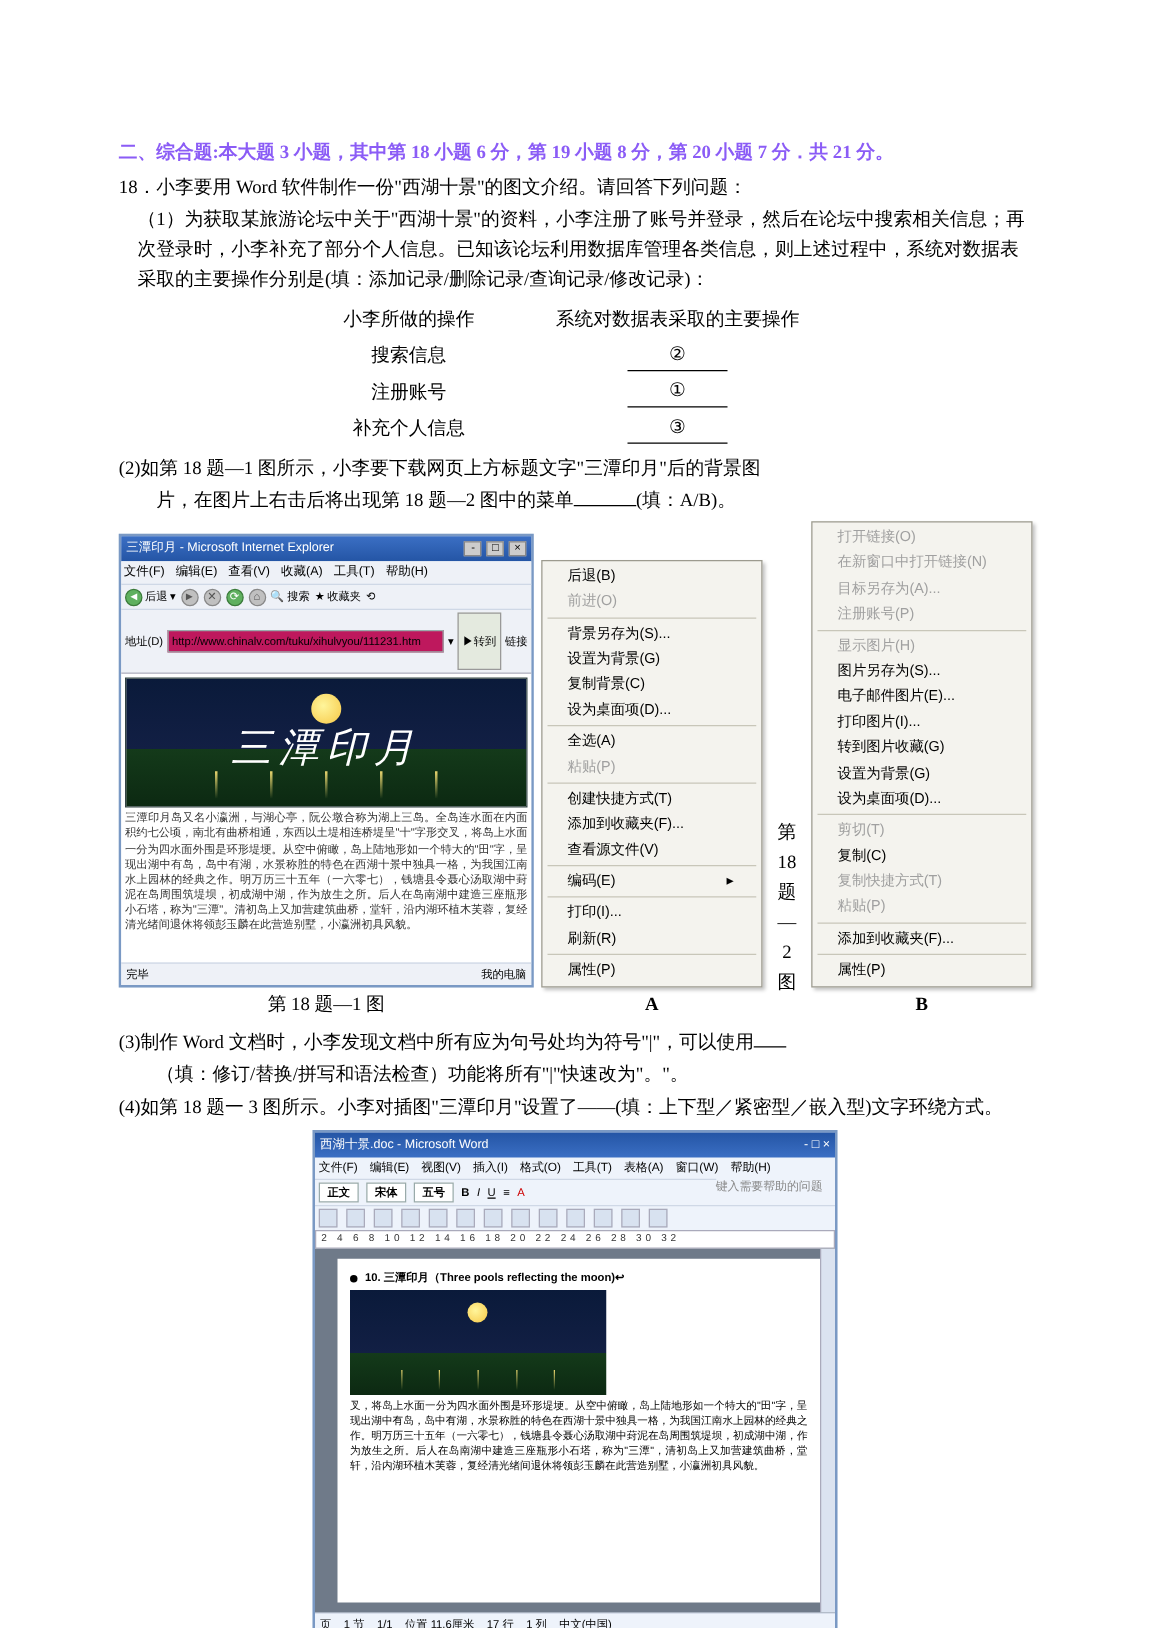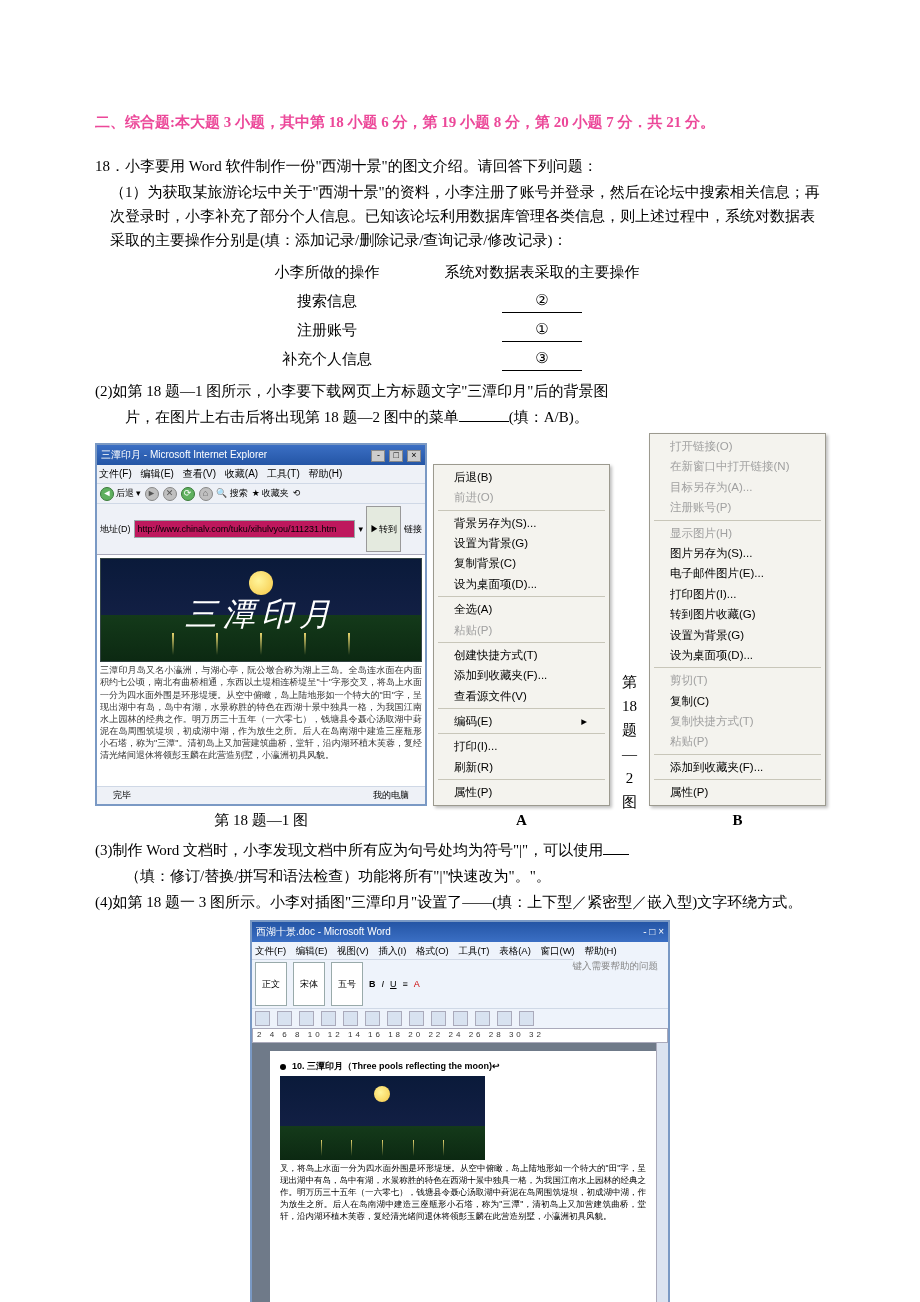--- a/index.html
+++ b/index.html
@@ -7,23 +7,23 @@
       font-size: 15px;
       line-height: 1.6;
       color: #000;
       background: #fff;
       margin: 0;
       padding: 110px 95px 60px 95px;
       width: 920px;
       box-sizing: border-box;
     }
     .section-title {
-      color: #ec4899;
+      color: #8b5cf6;
       font-weight: bold;
-      margin-bottom: 20px;
+      margin-bottom: 4px;
     }
     .paragraph {
       margin: 2px 0;
     }
     .indent-1 { padding-left: 15px; }
     .ops-table {
       margin: 6px auto;
       border-collapse: collapse;
       text-align: center;
       width: 430px;
@@ -164,21 +164,21 @@
       font-size: 9px;
       color: #333;
       line-height: 1.35;
       margin-top: 2px;
       text-align: justify;
     }
     .ie-status {
       background: #eef1f7;
       border-top: 1px solid #cfd8e6;
       font-size: 9px;
-      padding: 1px 16px;
+      padding: 1px 4px;
       display: flex;
       justify-content: space-between;
     }
     .fig-caption {
       font-size: 15px;
       text-align: center;
       margin-top: 2px;
     }
     .context-menu {
       background: #f4f3ee;
@@ -229,21 +229,21 @@
     .word-toolbar {
       padding: 2px 3px;
       border-top:1px solid #cfd8e6;
       display:flex;
       align-items:center;
       gap:6px;
       font-size:9px;
       overflow:hidden;
       white-space:nowrap;
     }
-    .fmt-box { background:#fff;border:1px solid #9aa;padding:14px 6px;font-size:9px;}
+    .fmt-box { background:#fff;border:1px solid #9aa;padding:0 6px;font-size:9px;font-weight:bold;}
     .word-iconrow span {
       display:inline-block; width:13px; height:13px;
       background:#d8e2f0; border:1px solid #aab;
       margin-right:1px;
     }
     .word-ruler {
       background:#fff;border:1px solid #aab;
       font-size:8px;
       padding:0 4px;
       display:flex;

